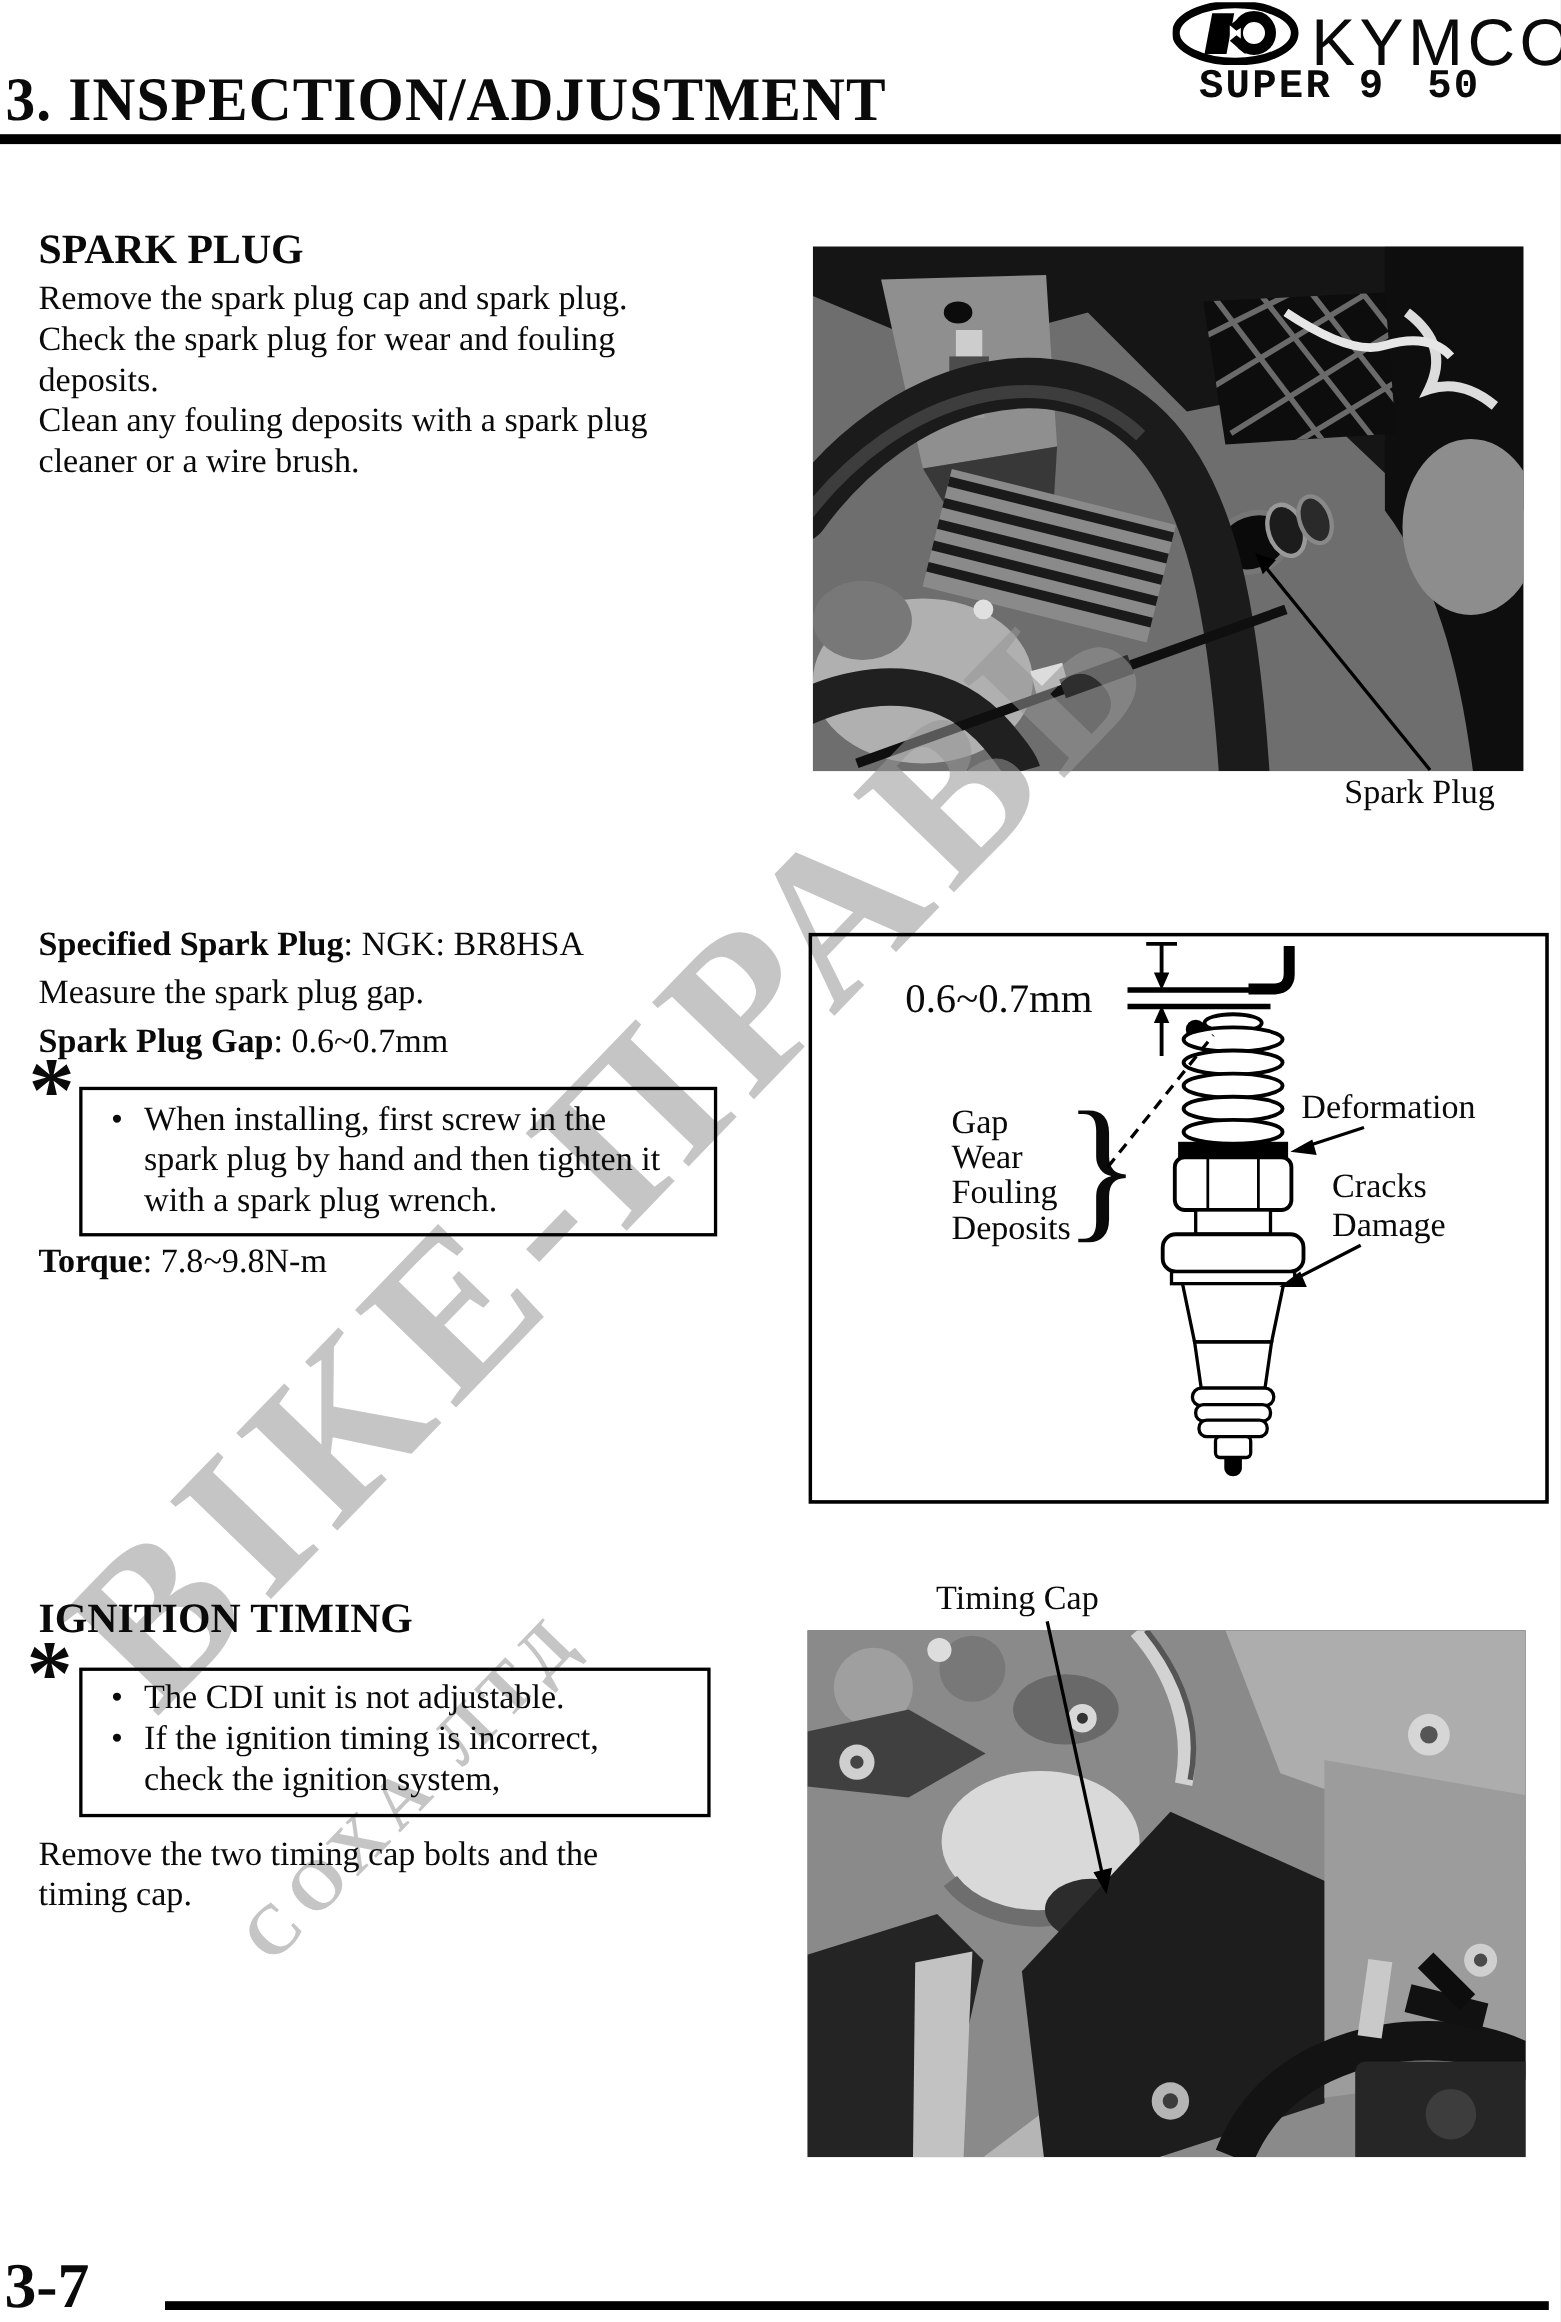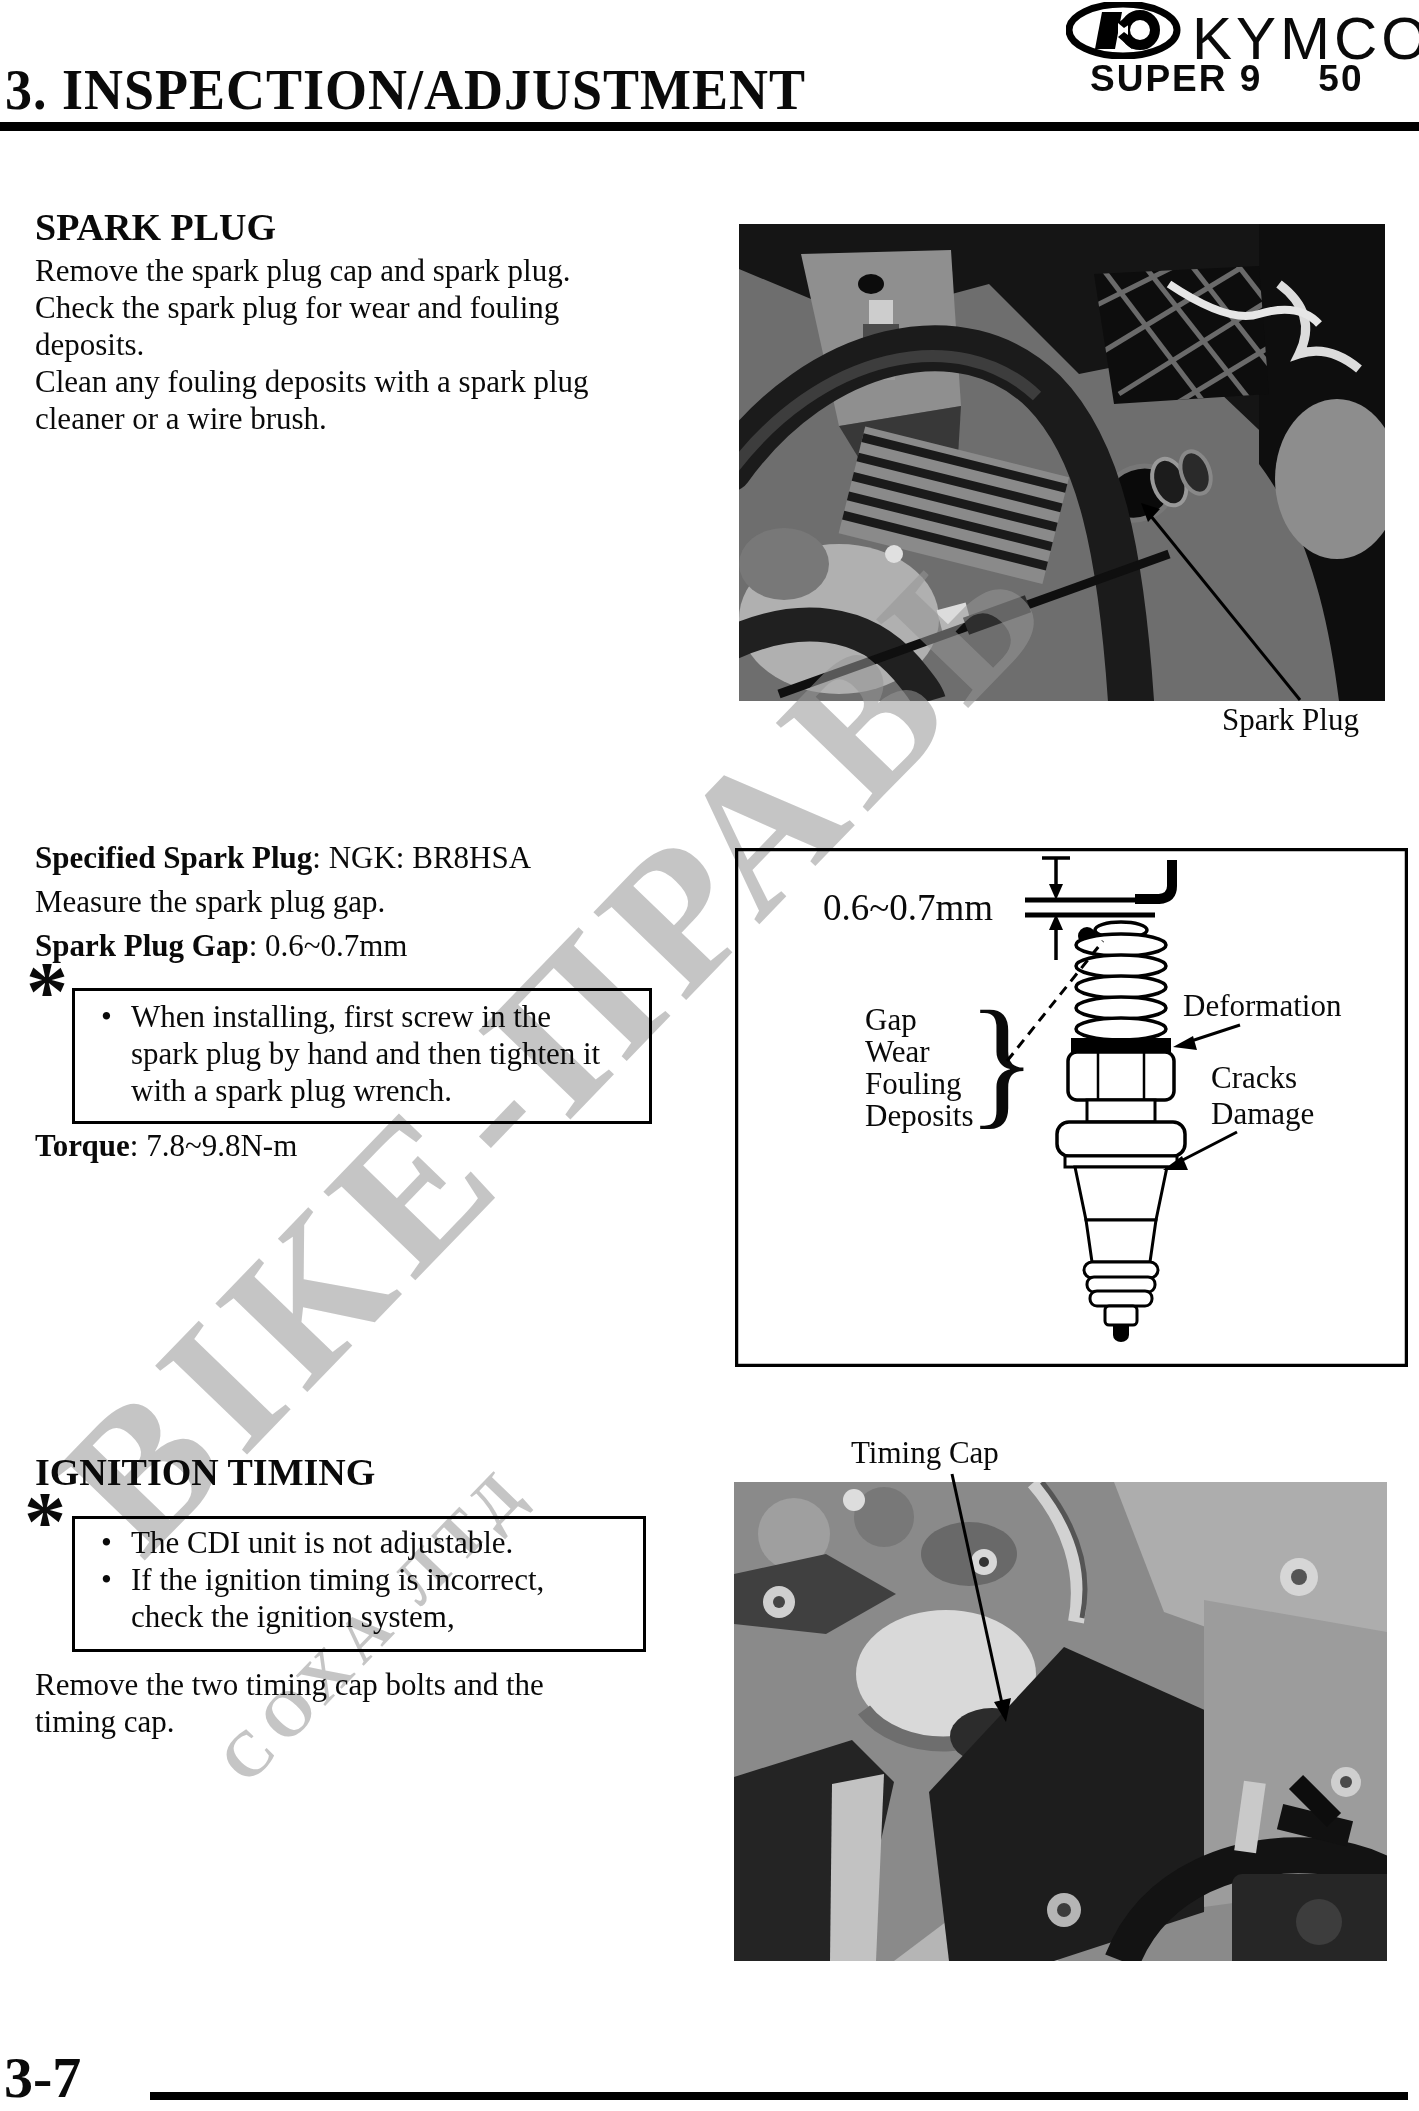--- a/index.html
+++ b/index.html
@@ -6,21 +6,21 @@
   .page{position:relative;width:1419px;height:2111px;background:#ffffff;overflow:hidden;
         font-family:"Liberation Serif",serif;color:#0a0a0a;}
   .abs{position:absolute;}
   .z1{z-index:1}.z2{z-index:2}.z3{z-index:3}
   
   .title{left:5px;top:58px;font-size:54px;font-weight:bold;letter-spacing:1px;
          transform:scaleY(1.04);transform-origin:left top;white-space:nowrap;}
   .brand-text{left:1192px;top:4px;font-size:60px;font-weight:normal;letter-spacing:4px;
          font-family:"Liberation Sans",sans-serif;white-space:nowrap;}
   .model-row{left:1090px;top:58px;font-size:37px;font-weight:bold;letter-spacing:2px;
-         font-family:Liberation Sans, sans-serif;white-space:nowrap;display:flex;gap:56px;}
+         font-family:Liberation Mono, monospace;white-space:nowrap;display:flex;gap:38px;}
   .header-rule{left:0;top:122px;width:1419px;height:9px;background:#000;}
   
   .h2{font-size:38px;font-weight:bold;white-space:nowrap;}
   .body-lines{font-size:31px;line-height:37px;white-space:nowrap;}
   .line{white-space:nowrap;}
   .b{font-weight:bold;text-align:center;}
   .notebox{border:3.5px solid #000;background:transparent;}
   .note-line{position:absolute;left:26px;font-size:31px;white-space:nowrap;}
   .note-indent{padding-left:30px;}
   .bullet{display:inline-block;width:30px;}

